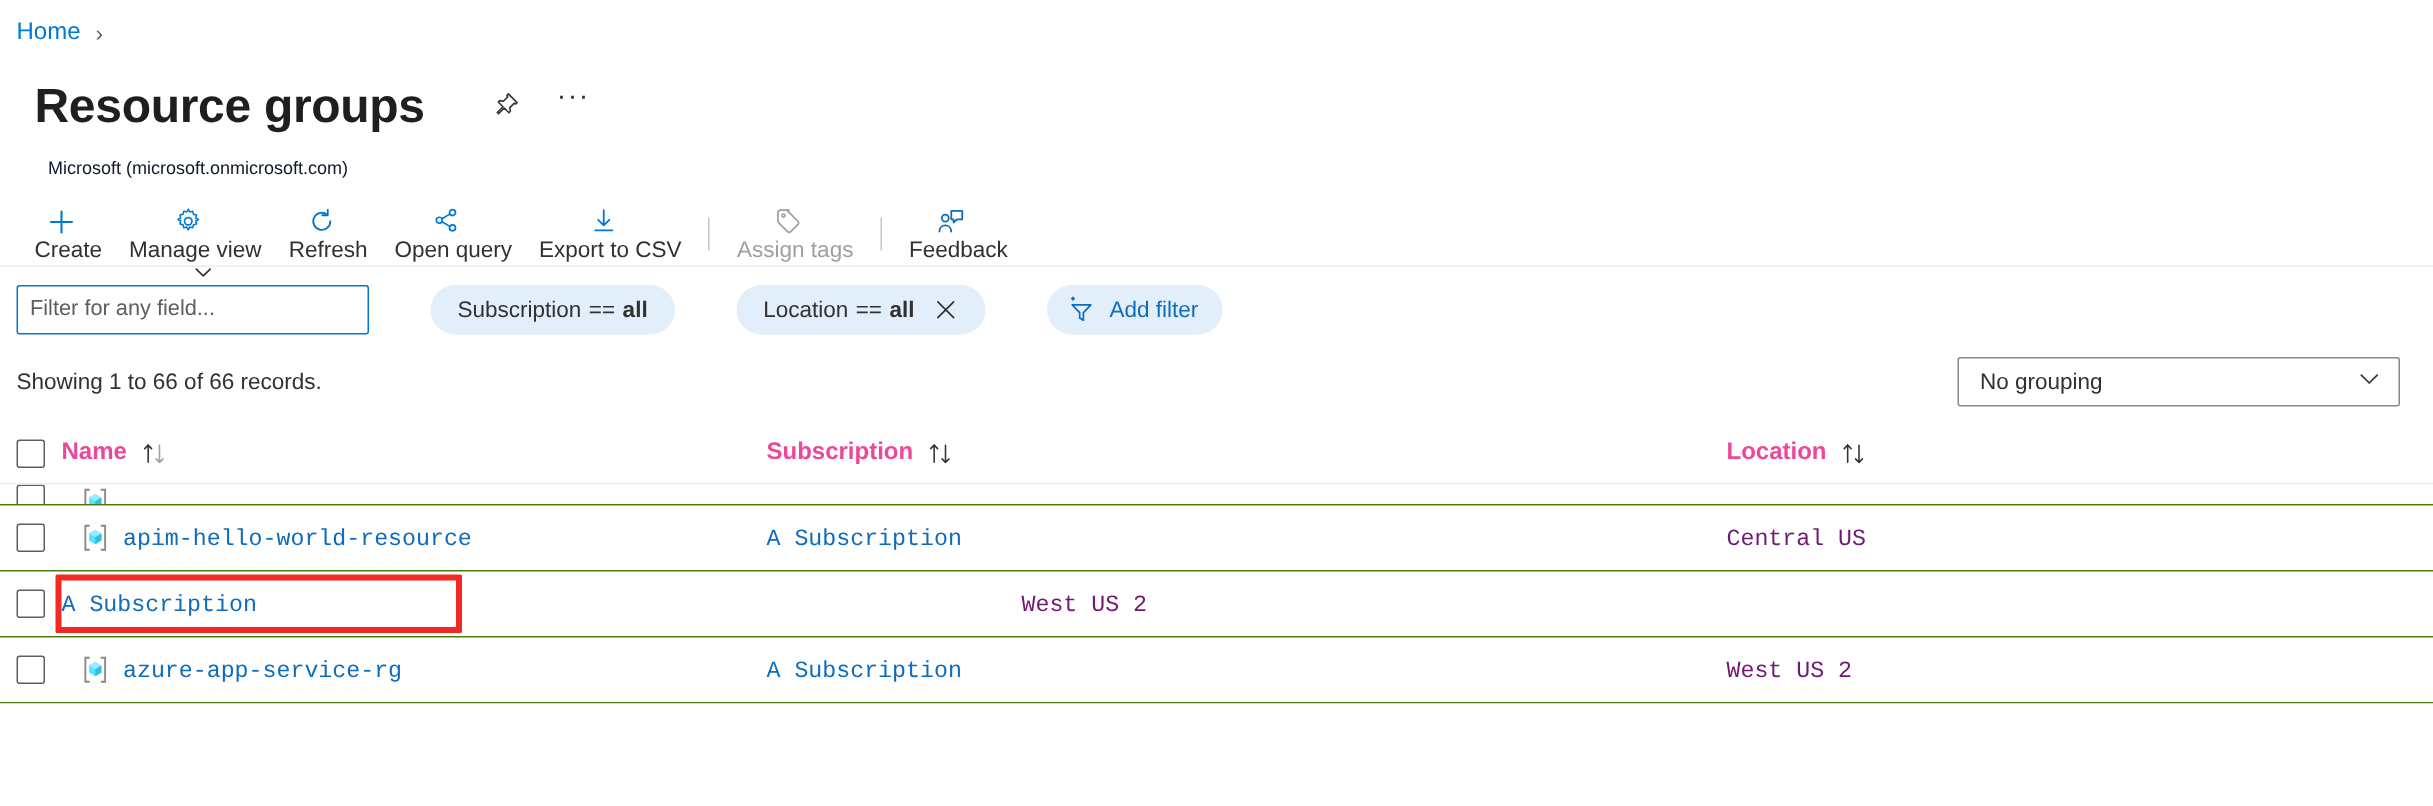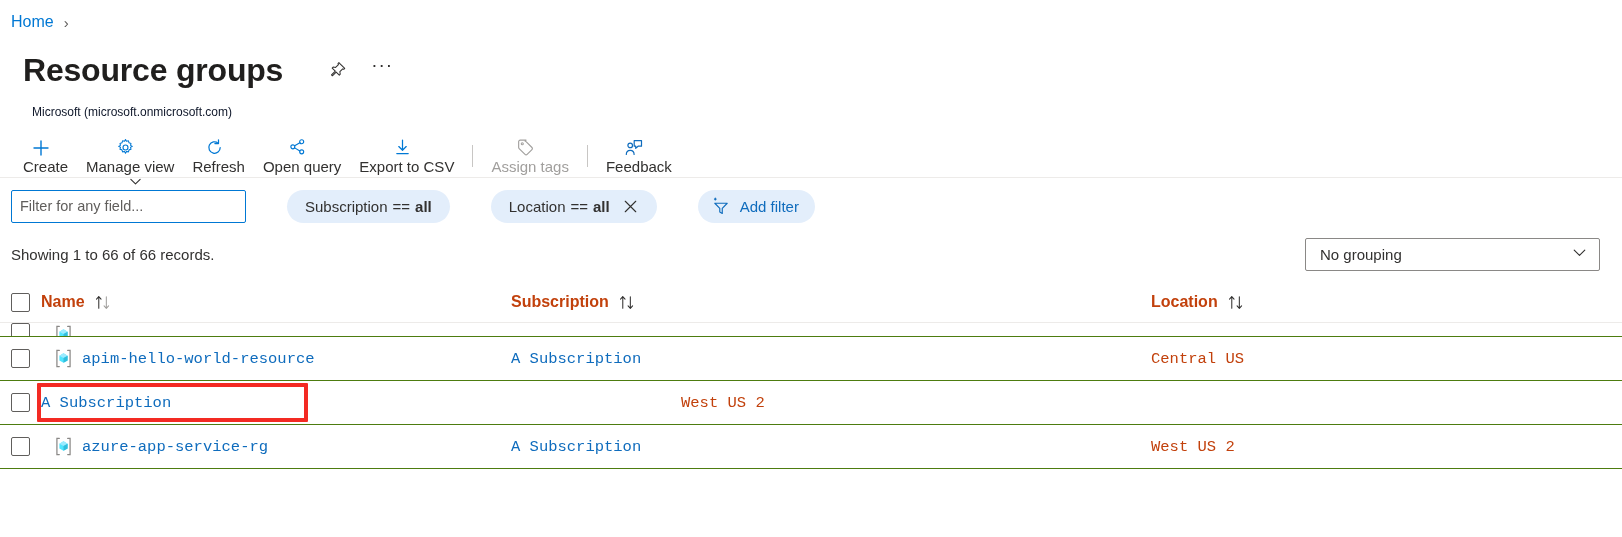--- a/index.html
+++ b/index.html
@@ -239,21 +239,21 @@
     border: 1px solid #605e5c;
     background: #fff;
     border-radius: 2px;
     cursor: pointer;
     display: inline-block;
   }
 
   .th-label {
     font-size: 16px;
     font-weight: 600;
-    color: #c2410c;
+    color: #ec4899;
     cursor: pointer;
   }
   .sort-ico {
     margin-left: 9px;
     display: inline-flex;
     align-items: center;
     cursor: pointer;
   }
 
   .rows-viewport {
@@ -283,21 +283,21 @@
     justify-content: center;
   }
   .link {
     color: #0f6cbd;
     font-size: 15.5px;
     text-decoration: none;
     cursor: pointer;
   }
   .cell-text {
     font-size: 15.5px;
-    color: #c2410c;
+    color: #701a75;
   }
   .name-cell {
     display: flex;
     align-items: center;
     padding-left: 11px;
   }
 
   
   .annotation-box {
     position: absolute;

